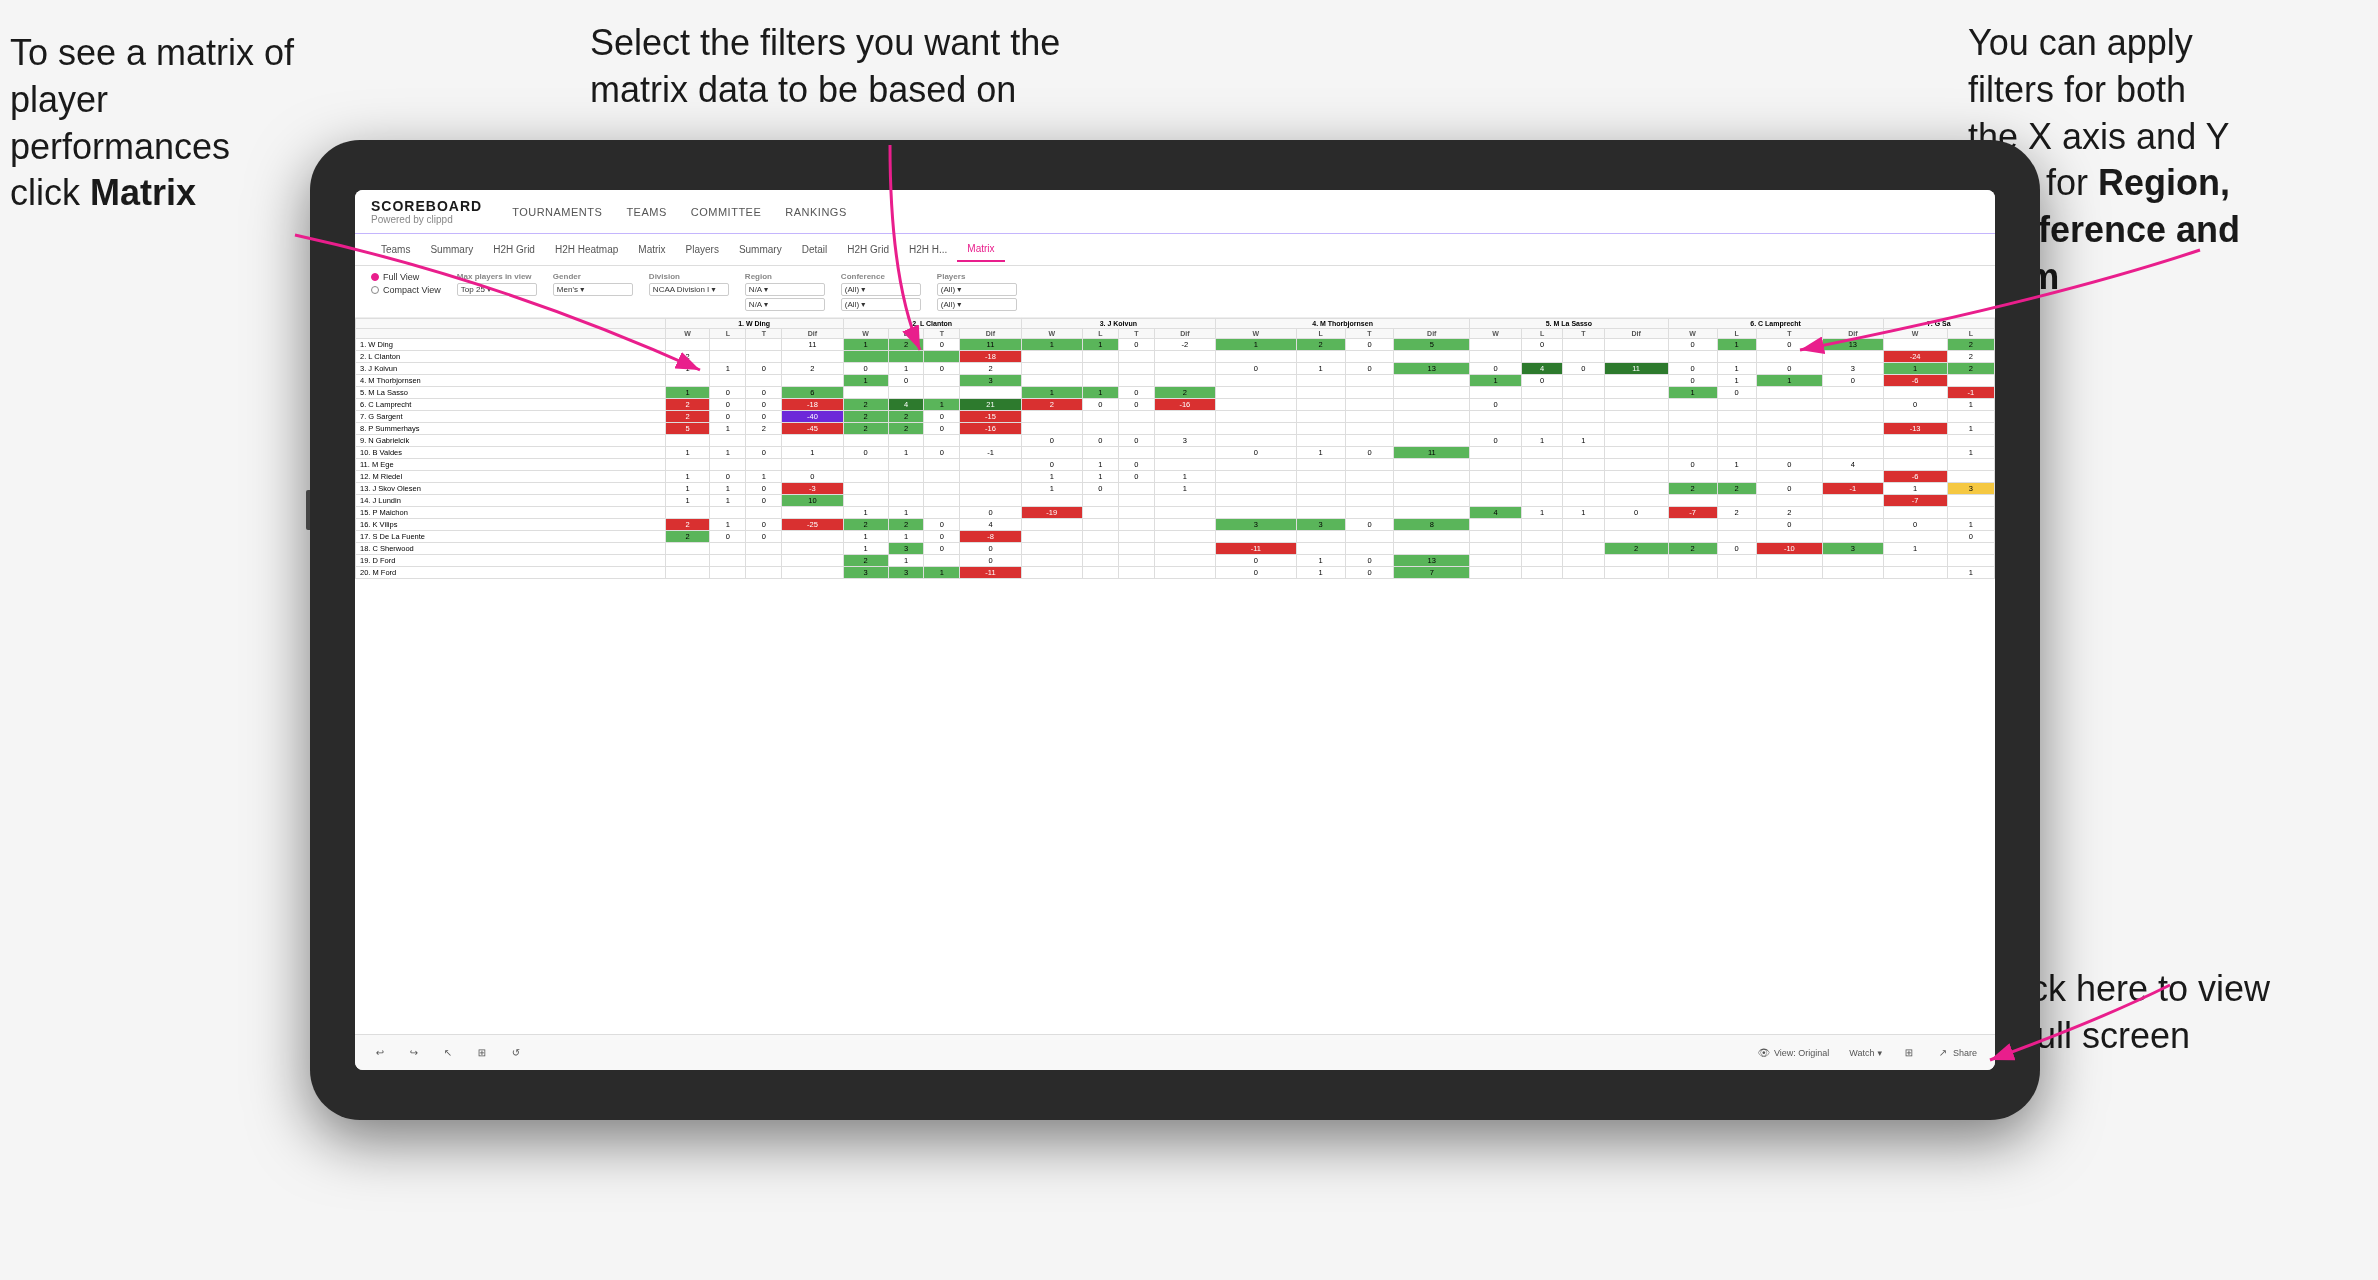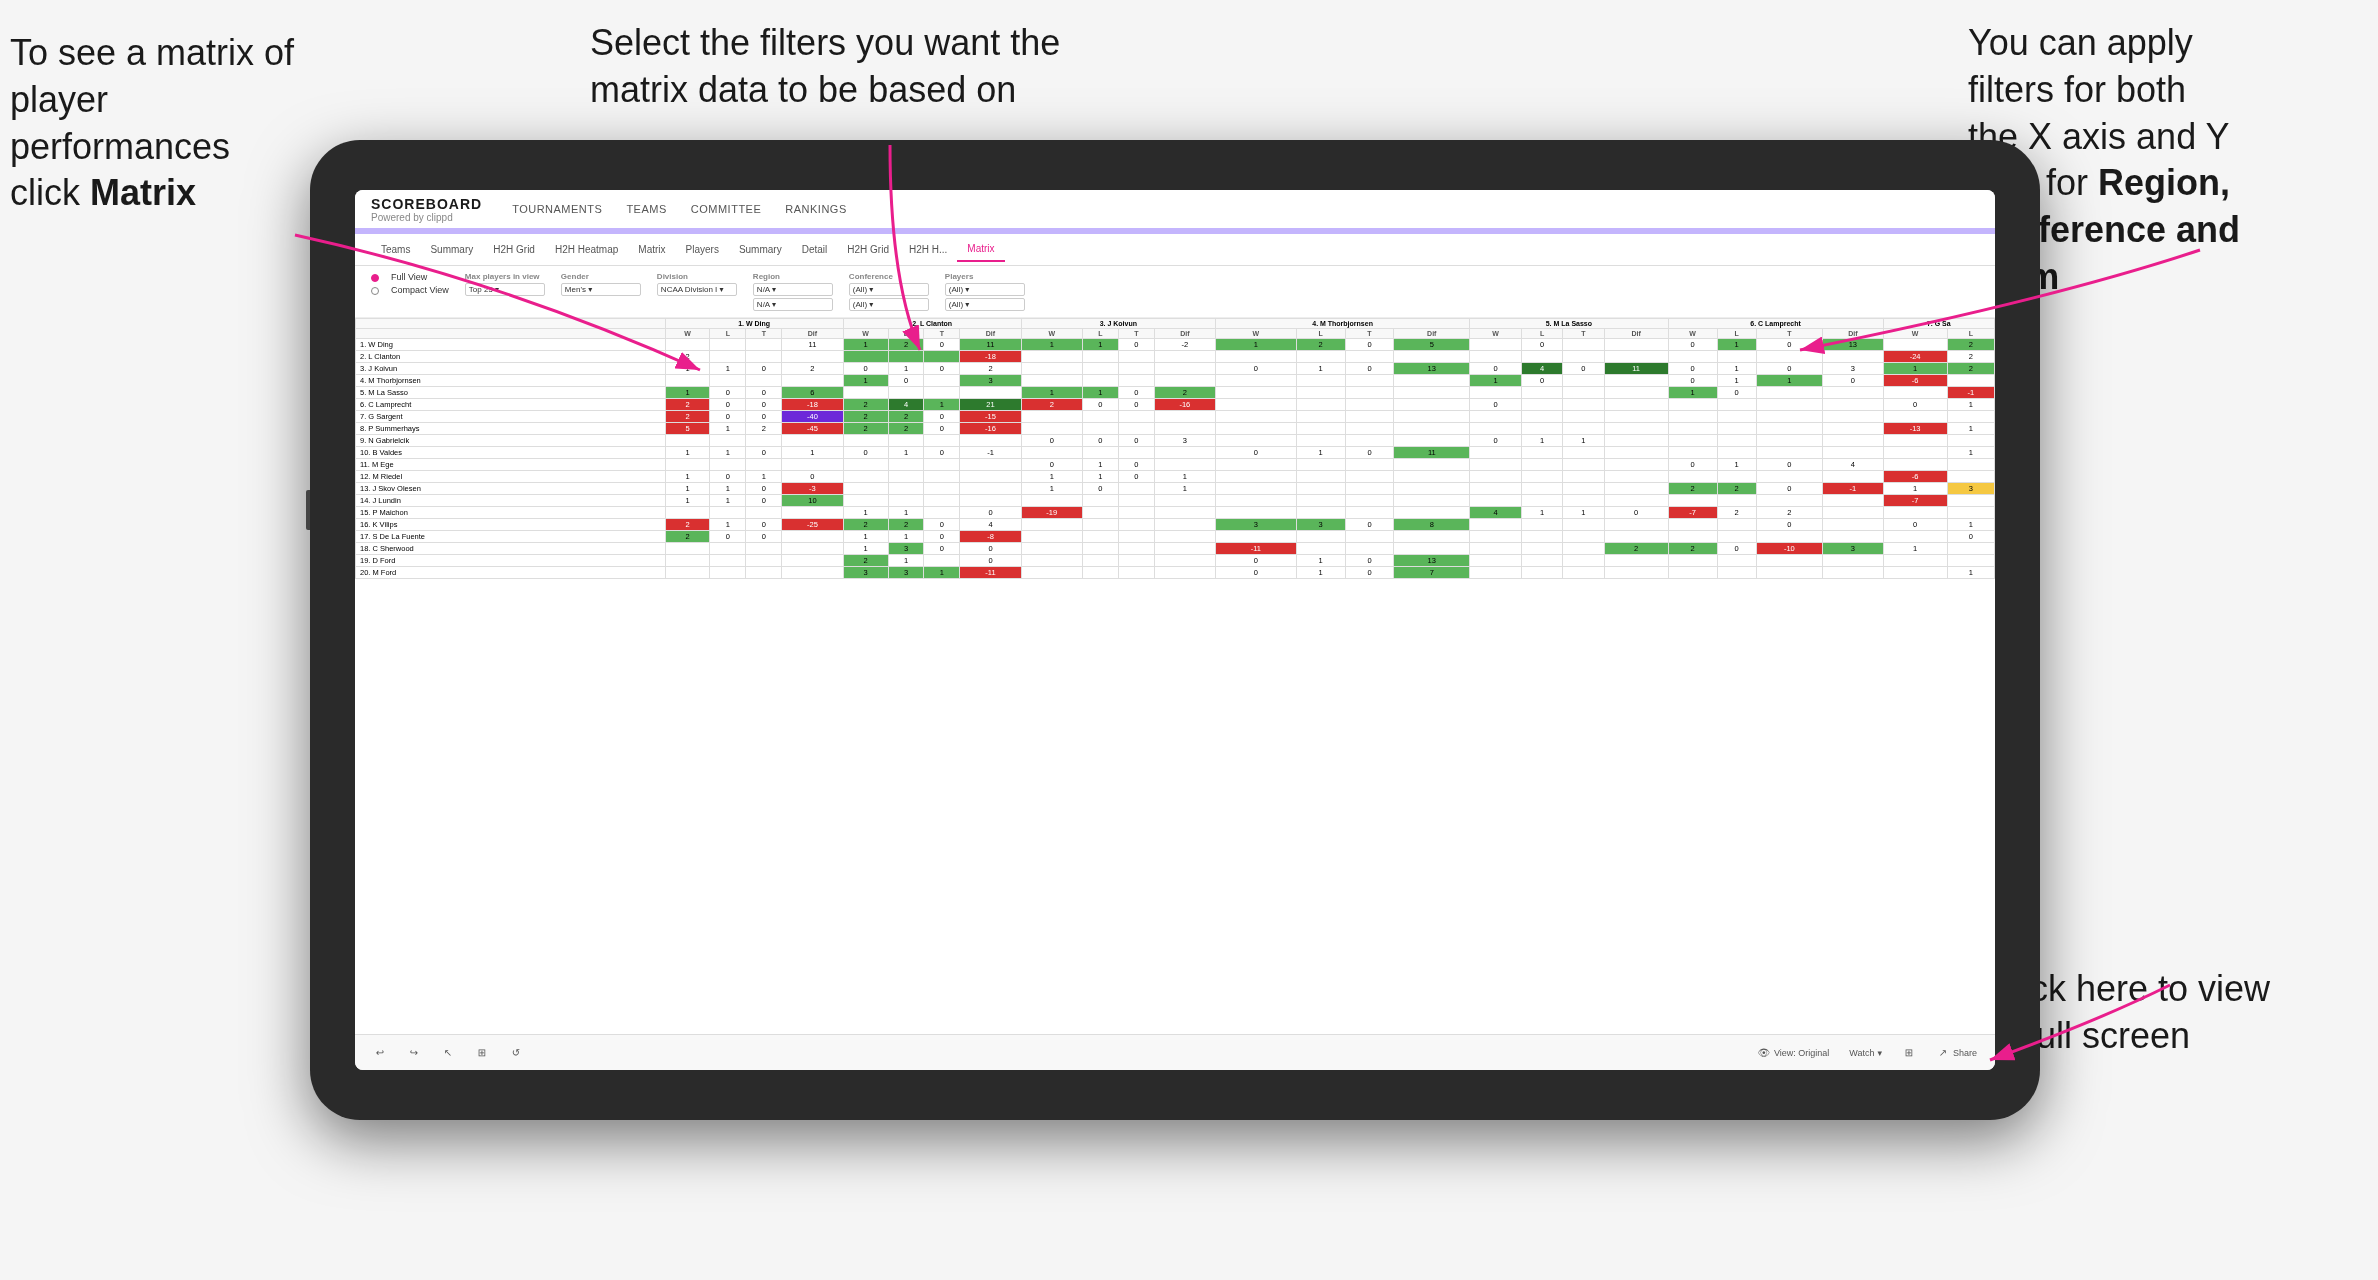--- a/index.html
+++ b/index.html
@@ -68,21 +68,21 @@
       border-radius: 8px;
       overflow: hidden;
       position: relative;
     }
 
     
     .app-header {
       display: flex;
       align-items: center;
       padding: 8px 16px;
-      border-bottom: 6px solid #c4b5fd;
+      border-bottom: 1px solid #c4b5fd;
       background: #fff;
       height: 44px;
     }
 
     .scoreboard-logo {
       margin-right: 30px;
     }
 
     .logo-text {
       font-size: 14px;
@@ -148,22 +148,22 @@
 
     .view-options {
       display: flex;
       flex-direction: column;
       gap: 3px;
       font-size: 9px;
     }
 
     .radio-option {
       display: flex;
-      align-items: flex-end;
-      gap: 12px;
+      align-items: center;
+      gap: 4px;
     }
 
     .radio-dot {
       width: 8px;
       height: 8px;
       border-radius: 50%;
       border: 1.5px solid #888;
       display: inline-block;
     }
 

